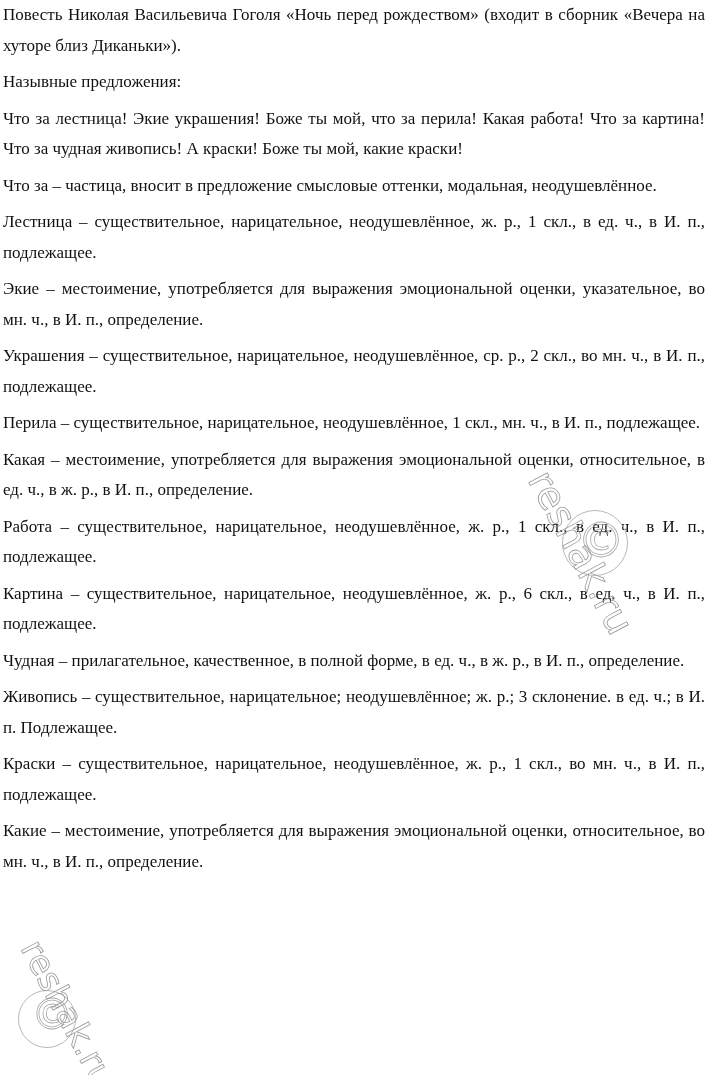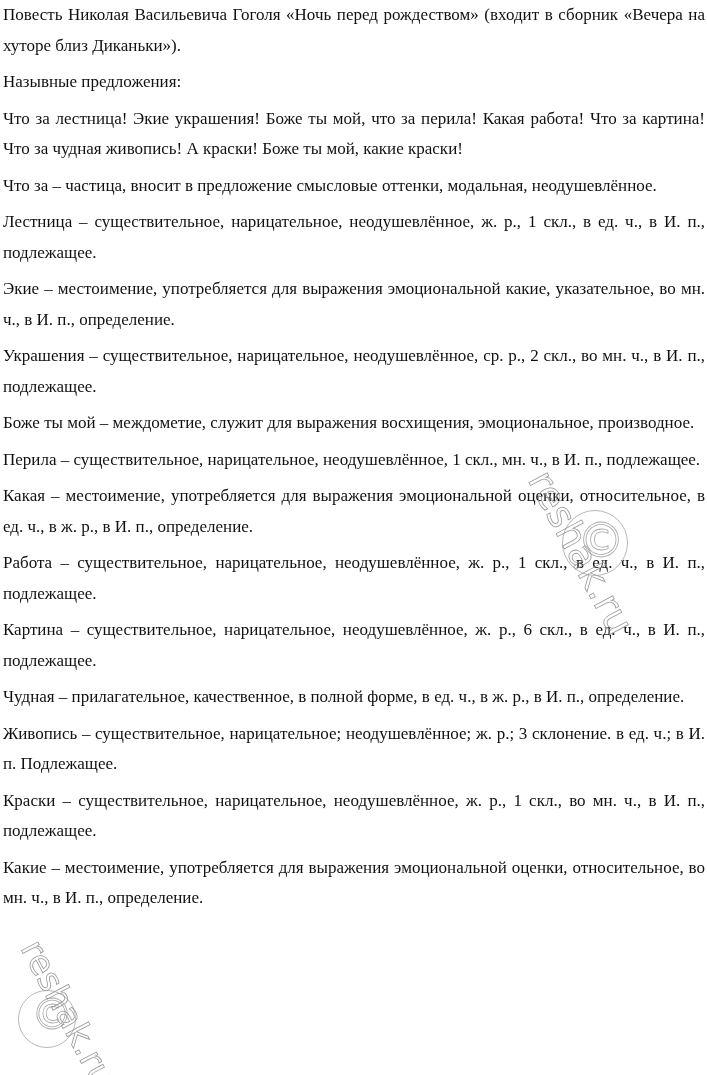--- a/index.html
+++ b/index.html
@@ -60,23 +60,22 @@
 <div class="doc">
   <p class="para first">Повесть Николая Васильевича Гоголя «Ночь перед рождеством» (входит в сборник «Вечера на хуторе близ Диканьки»).</p>
   <p class="para">Назывные предложения:</p>
 
   <p class="para">
     <span>Что за </span><span class="u">лестница</span><span>! Экие </span><span class="u">украшения</span><span>! Боже ты мой, что за </span><span class="u">перила</span><span>! Какая </span><span class="u">работа</span><span>! Что за </span><span class="u">картина</span><span>! Что за чудная </span><span class="u">живопись</span><span>! А </span><span class="u">краски</span><span>! Боже ты мой, какие </span><span class="u">краски</span><span>!</span>
   </p>
 
   <p class="para">Что за – частица, вносит в предложение смысловые оттенки, модальная, неодушевлённое.</p>
   <p class="para">Лестница – существительное, нарицательное, неодушевлённое, ж. р., 1 скл., в ед. ч., в И. п., подлежащее.</p>
-  <p class="para">Экие – местоимение, употребляется для выражения эмоциональной какие, указательное, во мн. ч., в И. п., определение.</p>
+  <p class="para">Экие – местоимение, употребляется для выражения эмоциональной оценки, указательное, во мн. ч., в И. п., определение.</p>
   <p class="para">Украшения – существительное, нарицательное, неодушевлённое, ср. р., 2 скл., во мн. ч., в И. п., подлежащее.</p>
-  <p class="para">Боже ты мой – междометие, служит для выражения восхищения, эмоциональное, производное.</p>
   <p class="para">Перила – существительное, нарицательное, неодушевлённое, 1 скл., мн. ч., в И. п., подлежащее.</p>
   <p class="para">Какая – местоимение, употребляется для выражения эмоциональной оценки, относительное, в ед. ч., в ж. р., в И. п., определение.</p>
   <p class="para">Работа – существительное, нарицательное, неодушевлённое, ж. р., 1 скл., в ед. ч., в И. п., подлежащее.</p>
   <p class="para">Картина – существительное, нарицательное, неодушевлённое, ж. р., 6 скл., в ед. ч., в И. п., подлежащее.</p>
   <p class="para">Чудная – прилагательное, качественное, в полной форме, в ед. ч., в ж. р., в И. п., определение.</p>
   <p class="para">Живопись – существительное, нарицательное; неодушевлённое; ж. р.; 3 склонение. в ед. ч.; в И. п. Подлежащее.</p>
   <p class="para">Краски – существительное, нарицательное, неодушевлённое, ж. р., 1 скл., во мн. ч., в И. п., подлежащее.</p>
   <p class="para">Какие – местоимение, употребляется для выражения эмоциональной оценки, относительное, во мн. ч., в И. п., определение.</p>
 </div>
 

